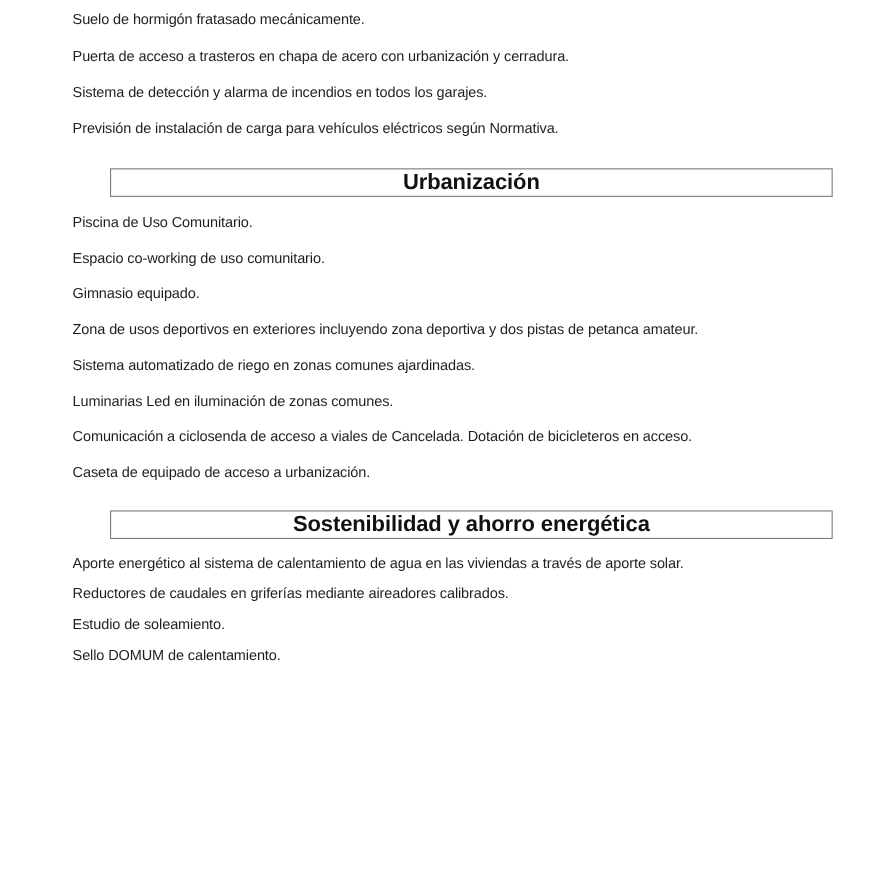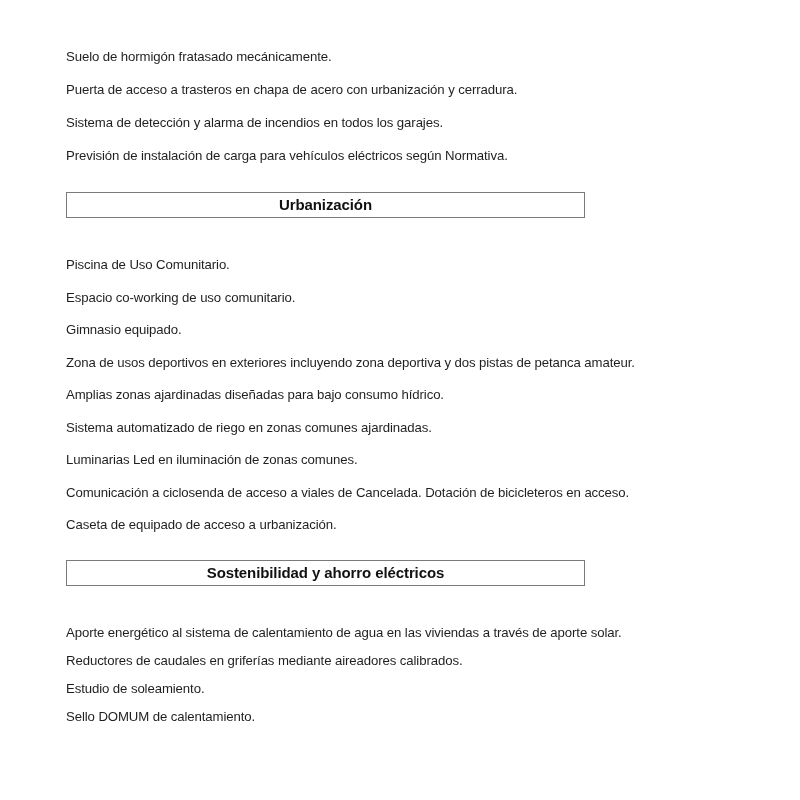--- a/index.html
+++ b/index.html
@@ -20,43 +20,43 @@
     background: #ffffff;
   }
   .content {
     box-sizing: border-box;
     width: 723px;          
     padding: 10px 0 0 66px;
     color: #1f1f1f;
   }
   .para-group {
     overflow: hidden; 
-    margin-top: 39px;
   }
   .para {
     font-size: 13.2px;
     line-height: 16px;
     letter-spacing: -0.1px;
     margin: 0 0 17px 0;
     white-space: nowrap;
   }
   .para-group.mid .para { margin-bottom: 16.5px; }
   .para-group.tight .para { margin-bottom: 12px; }
   .section-header {
     box-sizing: border-box;
-    width: 519px;
+    width: 657px;
     height: 26px;
     line-height: 24px;
     border: 1px solid #7a7a7a;
     background: #ffffff;
     text-align: center;
     font-weight: 700;
-    font-size: 15px;
+    font-size: 20px;
     color: #111111;
     letter-spacing: -0.1px;
+    margin-left: 34px;
   }
   .section-header.first { margin-top: 11px; margin-bottom: 15px; }
   .section-header.second { margin-top: 10px; margin-bottom: 14px; }
 </style>
 </head>
 <body>
 
 <div class="page">
   <div class="content">
 
@@ -79,33 +79,32 @@
     <div class="para-group mid">
 
         <p class="para">Piscina de Uso Comunitario.</p>
 
         <p class="para">Espacio co-working de uso comunitario.</p>
 
         <p class="para">Gimnasio equipado.</p>
 
         <p class="para">Zona de usos deportivos en exteriores incluyendo zona deportiva y dos pistas de petanca amateur.</p>
 
-        <p class="para">Amplias zonas ajardinadas diseñadas para bajo consumo hídrico.</p>
 
         <p class="para">Sistema automatizado de riego en zonas comunes ajardinadas.</p>
 
         <p class="para">Luminarias Led en iluminación de zonas comunes.</p>
 
         <p class="para">Comunicación a ciclosenda de acceso a viales de Cancelada. Dotación de bicicleteros en acceso.</p>
 
         <p class="para">Caseta de equipado de acceso a urbanización.</p>
       </div>
 
     <div class="section-header second">
-      <span>Sostenibilidad y ahorro eléctricos</span>
+      <span>Sostenibilidad y ahorro energética</span>
     </div>
 
     <div class="para-group tight">
 
         <p class="para">Aporte energético al sistema de calentamiento de agua en las viviendas a través de aporte solar.</p>
 
 
         <p class="para">Reductores de caudales en griferías mediante aireadores calibrados.</p>
 
         <p class="para">Estudio de soleamiento.</p>

